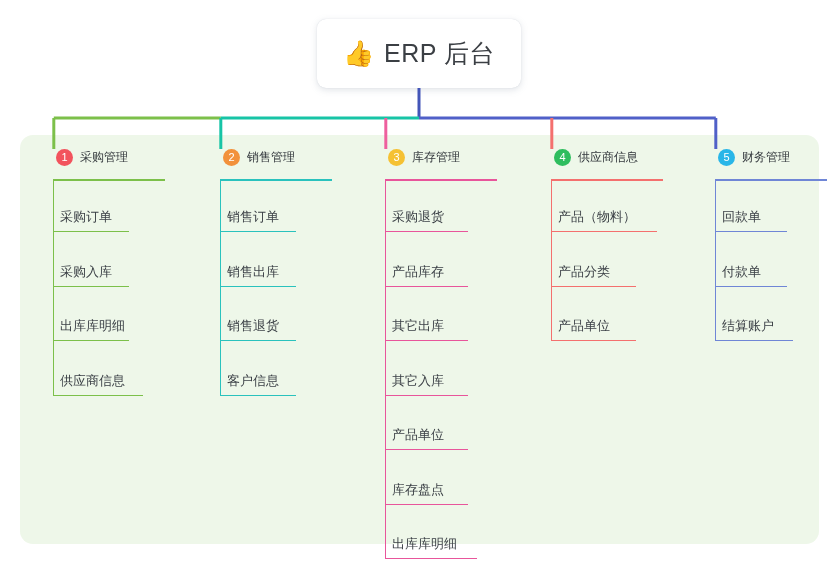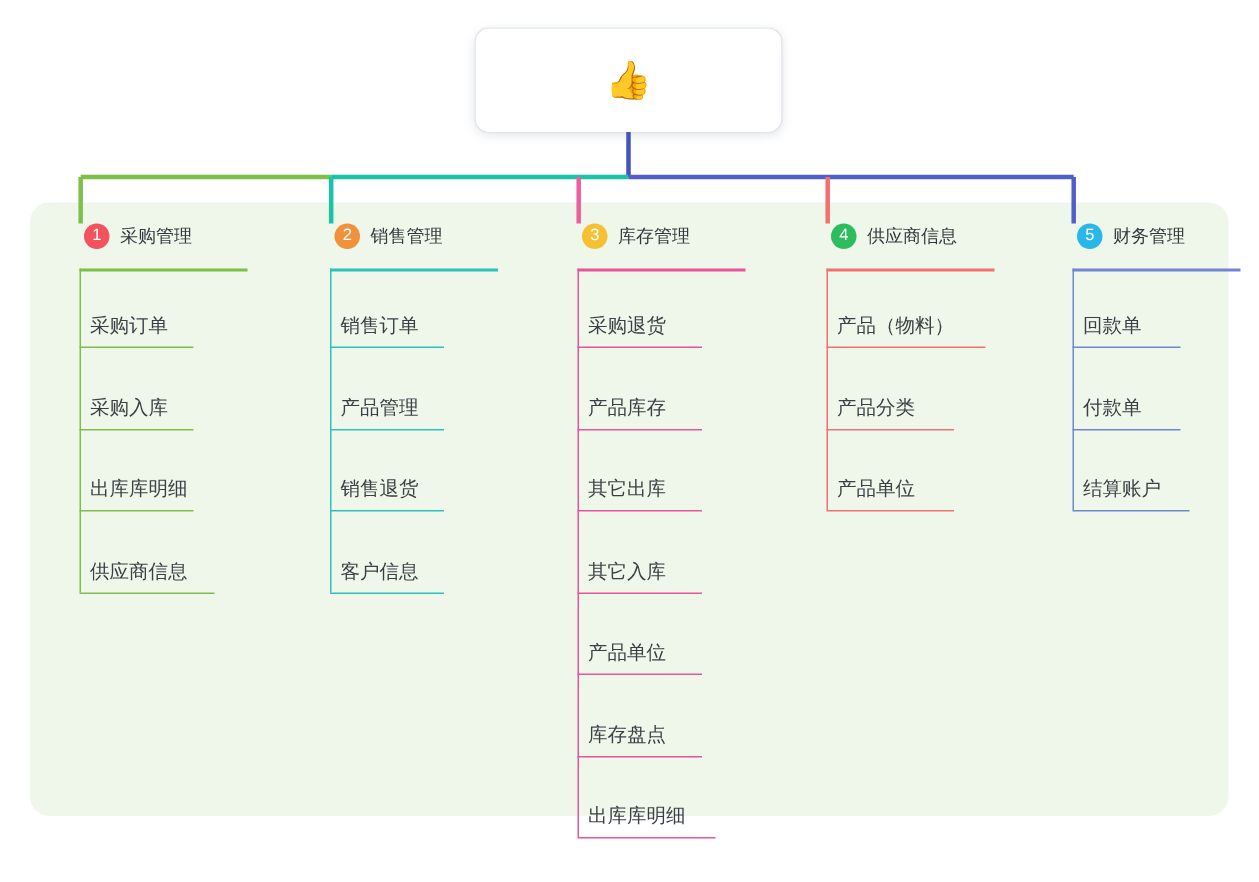--- a/index.html
+++ b/index.html
@@ -131,20 +131,21 @@
     border-left: 1.6px solid #cccccc;
   }
 </style>
 </head>
 <body>
 
 <div id="canvas">
 
   <div class="root-node">
     <span class="root-emoji">👍</span>
+    <span class="root-title">ERP 后台</span>
   </div>
 
   <div class="panel"></div>
 
   <svg class="wires" id="wires" viewBox="0 0 839 588" width="839" height="588">
       <line x1="419" y1="88" x2="419" y2="118" stroke="#4355b8" stroke-width="3"></line>
       <line x1="53.8" y1="118" x2="220.8" y2="118" stroke="#7cc04a" stroke-width="3"></line>
       <line x1="220.8" y1="118" x2="419" y2="118" stroke="#17c4a6" stroke-width="3"></line>
       <line x1="419" y1="118" x2="715.8" y2="118" stroke="#5060c8" stroke-width="3"></line>
       <line x1="53.8" y1="118" x2="53.8" y2="149" stroke="#7cc04a" stroke-width="3"></line>
@@ -183,21 +184,21 @@
         <div class="col-head">
           <span class="badge" style="background: rgb(242, 145, 59);">2</span>
           <span class="col-title">销售管理</span>
         </div>
         <div class="head-rule" style="top: 35px; width: 112px; border-top-color: rgb(42, 194, 189);"></div>
         <div class="leaf" style="top: 87px; left: 0px;">
           <span class="leaf-label">销售订单</span>
           <span class="leaf-rule" style="width: 76px; border-top-color: rgb(42, 194, 189);"></span>
         </div>
         <div class="leaf" style="top: 141.5px; left: 0px;">
-          <span class="leaf-label">产品管理</span>
+          <span class="leaf-label">销售出库</span>
           <span class="leaf-rule" style="width: 76px; border-top-color: rgb(42, 194, 189);"></span>
         </div>
         <div class="leaf" style="top: 196px; left: 0px;">
           <span class="leaf-label">销售退货</span>
           <span class="leaf-rule" style="width: 76px; border-top-color: rgb(42, 194, 189);"></span>
         </div>
         <div class="leaf" style="top: 250.5px; left: 0px;">
           <span class="leaf-label">客户信息</span>
           <span class="leaf-rule" style="width: 76px; border-top-color: rgb(42, 194, 189);"></span>
         </div>

